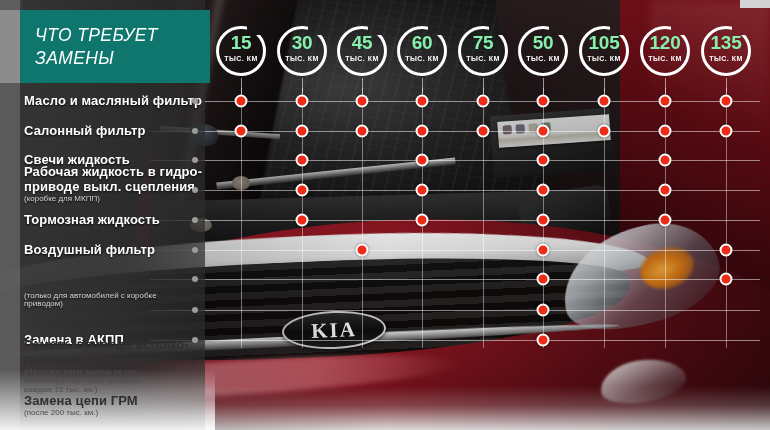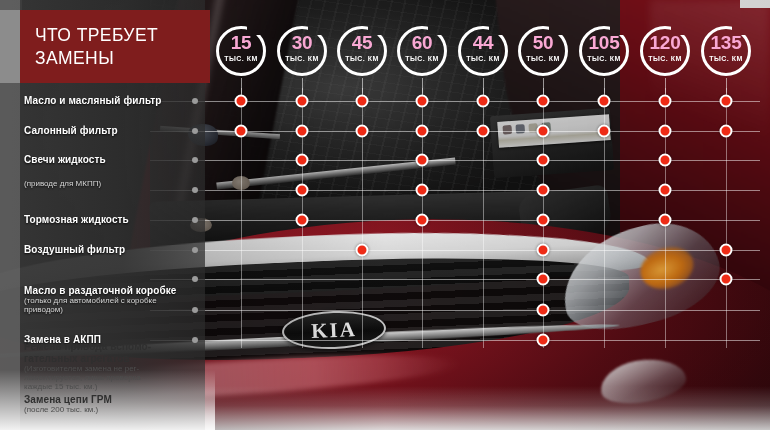--- a/index.html
+++ b/index.html
@@ -233,23 +233,23 @@
   }
   .side-panel-edge {
     position: absolute; left: 0; top: 0; width: 20px; height: 430px;
     background: rgba(120,120,120,.55);
     z-index: 5;
   }
 
   
   .title-bar {
     position: absolute; left: 20px; top: 10px; width: 190px; height: 73px;
-    background: #7f1d1d;
+    background: #0f766e;
     z-index: 7;
-    display: flex; align-items: center;
+    display: flex; align-items: center; font-style: italic;
   }
   .title-bar-strip {
     position: absolute; left: 0; top: 10px; width: 20px; height: 73px;
     background: #8c8c8c;
     z-index: 7;
   }
   .title-text {
     color: #fff;
     font-size: 17.5px;
     font-weight: 400;
@@ -262,21 +262,21 @@
   
   .rows { position: absolute; left: 0; top: 0; width: 215px; height: 430px; z-index: 8; }
   .row-label {
     position: absolute;
     left: 24px;
     width: 180px;
     color: #fff;
     transform: translateY(-50%);
   }
   .row-label .main {
-    font-size: 10px;
+    font-size: 13px;
     font-weight: 700;
     line-height: 1.18;
     letter-spacing: .1px;
     white-space: pre-line;
     text-shadow: 0 1px 2px rgba(0,0,0,.85);
   }
   .row-label .sub {
     font-size: 8px;
     font-weight: 400;
     line-height: 1.12;
@@ -320,21 +320,21 @@
   }
   .circle .ring {
     position: absolute; inset: 0;
     border-radius: 50%;
     border: 3px solid #ffffff;
     clip-path: polygon(0 0, 62% 0, 62% 18%, 100% 18%, 100% 100%, 0 100%);
   }
   .circle .num {
     position: absolute; left: 0; right: 0; top: 7px;
     text-align: center;
-    color: #f9a8d4;
+    color: #86efac;
     font-size: 19px;
     font-weight: 700;
     line-height: 1;
     letter-spacing: -.3px;
   }
   .circle .unit {
     position: absolute; left: 0; right: 0; top: 29px;
     text-align: center;
     color: #fff;
     font-size: 7px;
@@ -446,21 +446,21 @@
       </div>
       <div class="stem" style="left: 422px; top: 78px; height: 24px;"></div>
       <div class="circle" style="left: 422px; top: 26px;">
         <div class="ring"></div>
         <div class="num">60</div>
         <div class="unit">ТЫС. КМ</div>
       </div>
       <div class="stem" style="left: 483px; top: 78px; height: 24px;"></div>
       <div class="circle" style="left: 483px; top: 26px;">
         <div class="ring"></div>
-        <div class="num">44</div>
+        <div class="num">75</div>
         <div class="unit">ТЫС. КМ</div>
       </div>
       <div class="stem" style="left: 543px; top: 78px; height: 24px;"></div>
       <div class="circle" style="left: 543px; top: 26px;">
         <div class="ring"></div>
         <div class="num">50</div>
         <div class="unit">ТЫС. КМ</div>
       </div>
       <div class="stem" style="left: 604px; top: 78px; height: 24px;"></div>
       <div class="circle" style="left: 604px; top: 26px;">
@@ -499,34 +499,35 @@
       <div class="label-dot" style="left: 195px; top: 101px;"></div>
       <div class="row-label" style="top: 131px;">
         <div class="main">Салонный фильтр</div>
       </div>
       <div class="label-dot" style="left: 195px; top: 131px;"></div>
       <div class="row-label" style="top: 160px;">
         <div class="main">Свечи жидкость</div>
       </div>
       <div class="label-dot" style="left: 195px; top: 160px;"></div>
       <div class="row-label" style="top: 184px;">
-        <div class="sub">(приводе для МКПП)</div>
+        <div class="main">Рабочая жидкость в гидро-
+приводе выкл. сцепления</div>
+        <div class="sub">(коробке для МКПП)</div>
       </div>
       <div class="label-dot" style="left: 195px; top: 190px;"></div>
       <div class="row-label" style="top: 220px;">
         <div class="main">Тормозная жидкость</div>
       </div>
       <div class="label-dot" style="left: 195px; top: 220px;"></div>
       <div class="row-label" style="top: 250px;">
         <div class="main">Воздушный фильтр</div>
       </div>
       <div class="label-dot" style="left: 195px; top: 250px;"></div>
       <div class="label-dot" style="left: 195px; top: 279px;"></div>
       <div class="row-label" style="top: 300px;">
-        <div class="main">Масло в раздаточной коробке</div>
         <div class="sub">(только для автомобилей с коробке
 приводом)</div>
       </div>
       <div class="label-dot" style="left: 195px; top: 310px;"></div>
       <div class="row-label" style="top: 340px;">
         <div class="main">Замена в АКПП</div>
       </div>
       <div class="label-dot" style="left: 195px; top: 340px;"></div>
       <div class="row-label dark" style="top: 366px;">
         <div class="main">Ремень привода вспомо-

